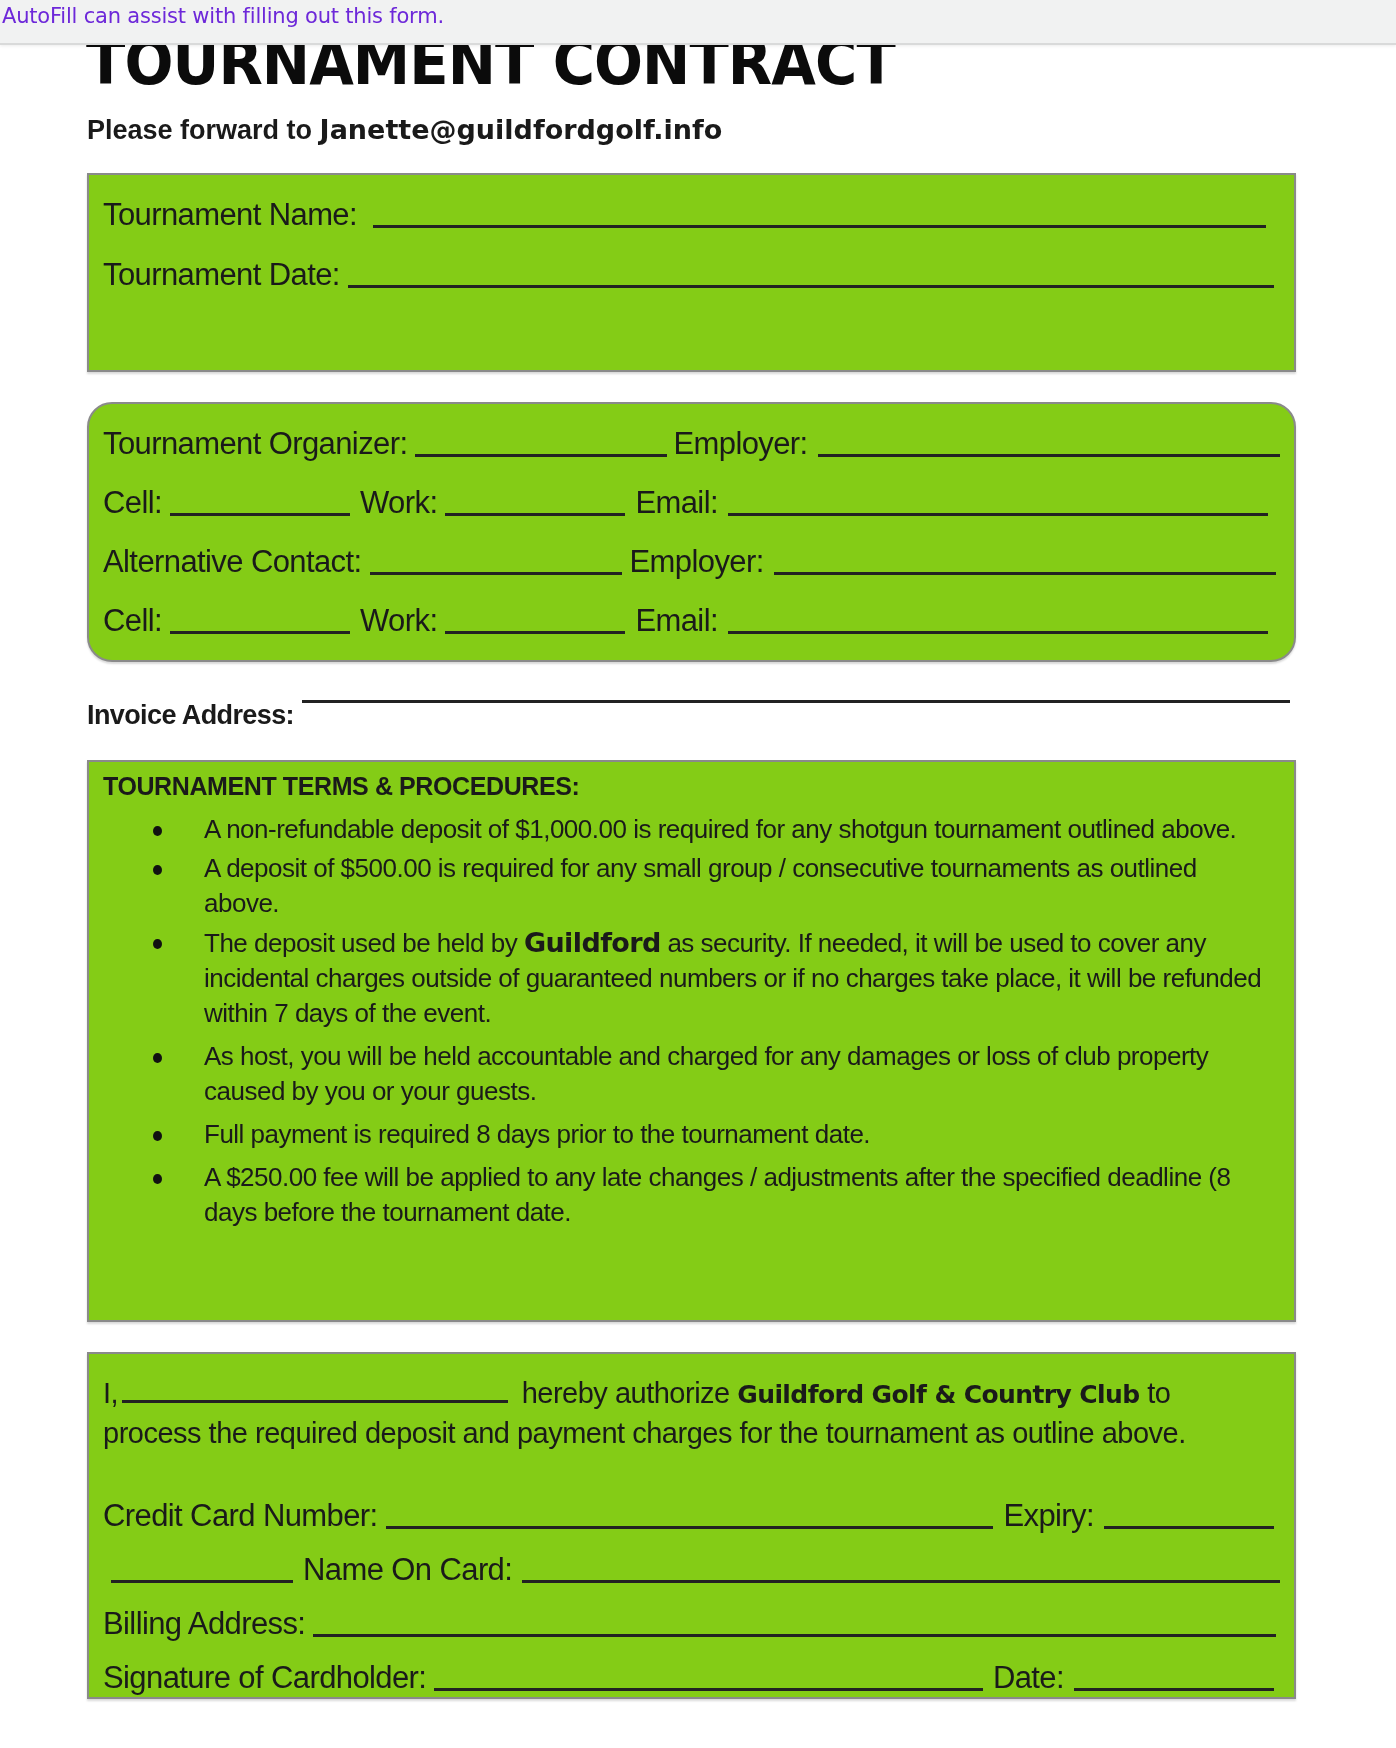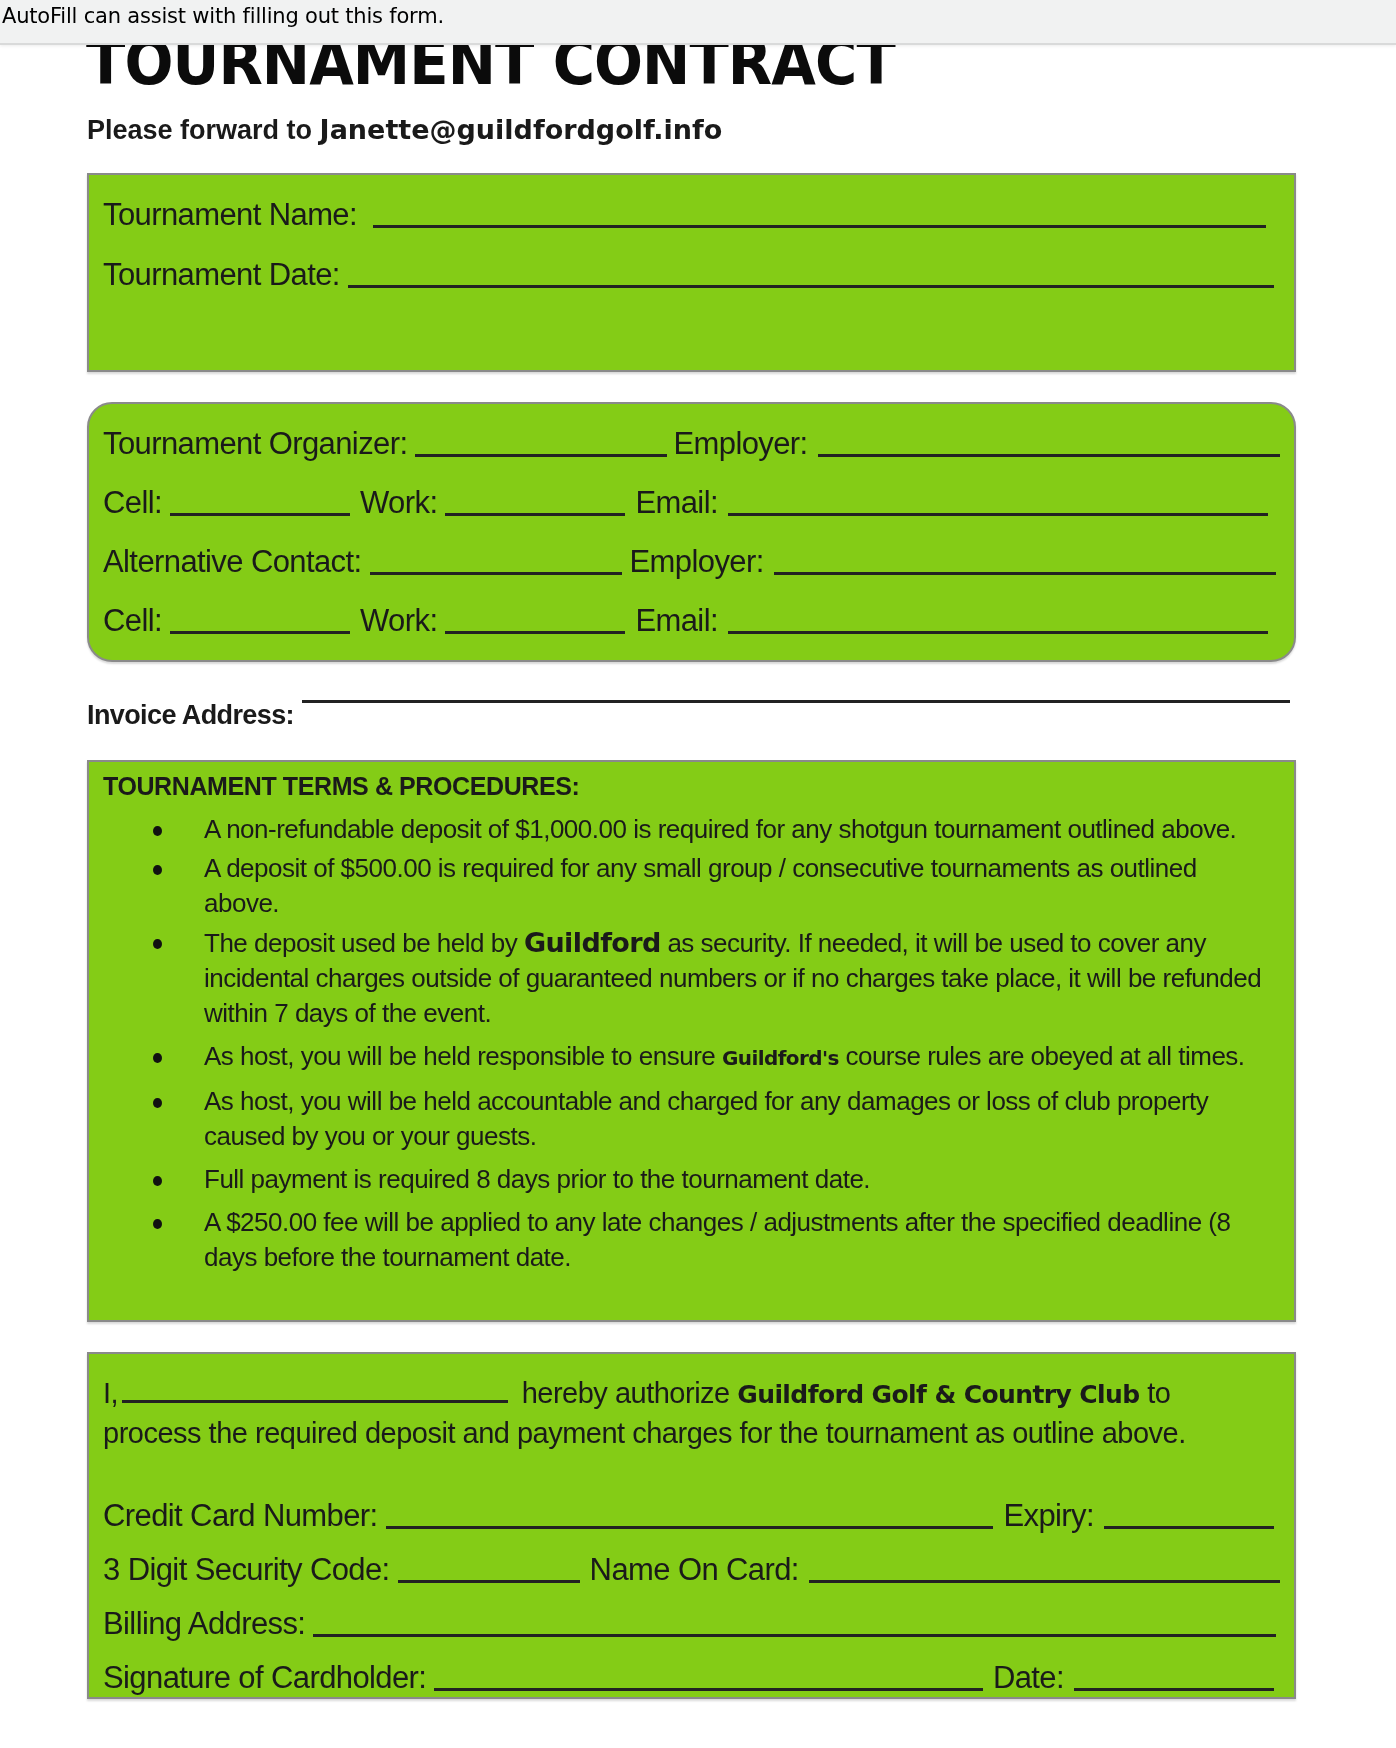--- a/index.html
+++ b/index.html
@@ -7,21 +7,21 @@
     width:1396px; height:1748px; background:#ffffff; position:relative; overflow:hidden;
     font-family:"Liberation Sans", sans-serif; color:#1a1a1a;
   }
   .autofill-bar {
     position:absolute; left:0; top:0; width:1396px; height:43px;
     background:#f1f2f2; border-bottom:2px solid #d9dada;
     box-shadow:0 1px 3px rgba(0,0,0,0.08);
     z-index:5;
   }
   .autofill-bar span {
-    position:absolute; left:2px; top:4px; font-size:21px; color:#000000;
+    position:absolute; left:2px; top:4px; font-size:21px; color:#6d28d9;
     font-family:"DejaVu Sans", sans-serif; letter-spacing:-0.2px;
   }
   .title {
     position:absolute; left:86px; top:26px; font-size:62px; font-weight:bold;
     letter-spacing:-1px; color:#0b0b0b; font-family:"DejaVu Sans", sans-serif;
     transform:scaleX(0.93); transform-origin:left top; white-space:nowrap;
   }
   .forward {
     position:absolute; left:87px; top:114px; font-size:27px; font-weight:bold; white-space:nowrap;
     font-family:"Liberation Sans", sans-serif;
@@ -119,39 +119,37 @@
   <span class="lbl">Invoice Address:</span>
   <span class="line flex" style="margin-left:8px;margin-right:2px;"></span>
 </div>
 
 <div class="box" style="top:760px;height:558px;">
   <div class="terms-head">TOURNAMENT TERMS &amp; PROCEDURES:</div>
   <ul class="bullets">
     <li>A non-refundable deposit of $1,000.00 is required for any shotgun tournament outlined above.</li>
     <li>A deposit of $500.00 is required for any small group / consecutive tournaments as outlined above.</li>
     <li><span>The deposit used be held by </span><span class="brand">Guildford</span><span> as security. If needed, it will be used to cover any incidental charges outside of guaranteed numbers or if no charges take place, it will be refunded within 7 days of the event.</span></li>
-    <li style="margin-top:8px;"><span>As host, you will be held responsible to ensure </span><span class="brand" style="font-size:20px;">Guildford's</span><span> course rules are obeyed at all times.</span></li>
     <li style="margin-top:8px;">As host, you will be held accountable and charged for any damages or loss of club property caused by you or your guests.</li>
     <li style="margin-top:8px;">Full payment is required 8 days prior to the tournament date.</li>
     <li style="margin-top:8px;">A $250.00 fee will be applied to any late changes / adjustments after the specified deadline (8 days before the tournament date.</li>
   </ul>
 </div>
 
 <div class="box" style="top:1352px;height:343px;">
   <div class="auth-text">
     <span>I,</span><span class="inline-line" style="width:386px;"></span><span> hereby authorize </span><span class="brand">Guildford Golf &amp; Country Club</span><span> to process the required deposit and payment charges for the tournament as outline above.</span>
   </div>
   <div class="row" style="top:140px;">
     <span class="lbl">Credit Card Number:</span>
     <span class="line flex" style="margin-left:8px;margin-right:10px;"></span>
     <span class="lbl">Expiry:</span>
     <span class="line" style="width:170px;margin-left:10px;margin-right:6px;"></span>
   </div>
   <div class="row" style="top:194px;">
-    <span class="lbl">3 Digit Security Code:</span>
     <span class="line" style="width:182px;margin-left:8px;margin-right:10px;"></span>
     <span class="lbl">Name On Card:</span>
     <span class="line flex" style="margin-left:10px;margin-right:0;"></span>
   </div>
   <div class="row" style="top:248px;">
     <span class="lbl">Billing Address:</span>
     <span class="line flex" style="margin-left:8px;margin-right:4px;"></span>
   </div>
   <div class="row" style="top:302px;">
     <span class="lbl">Signature of Cardholder:</span>

